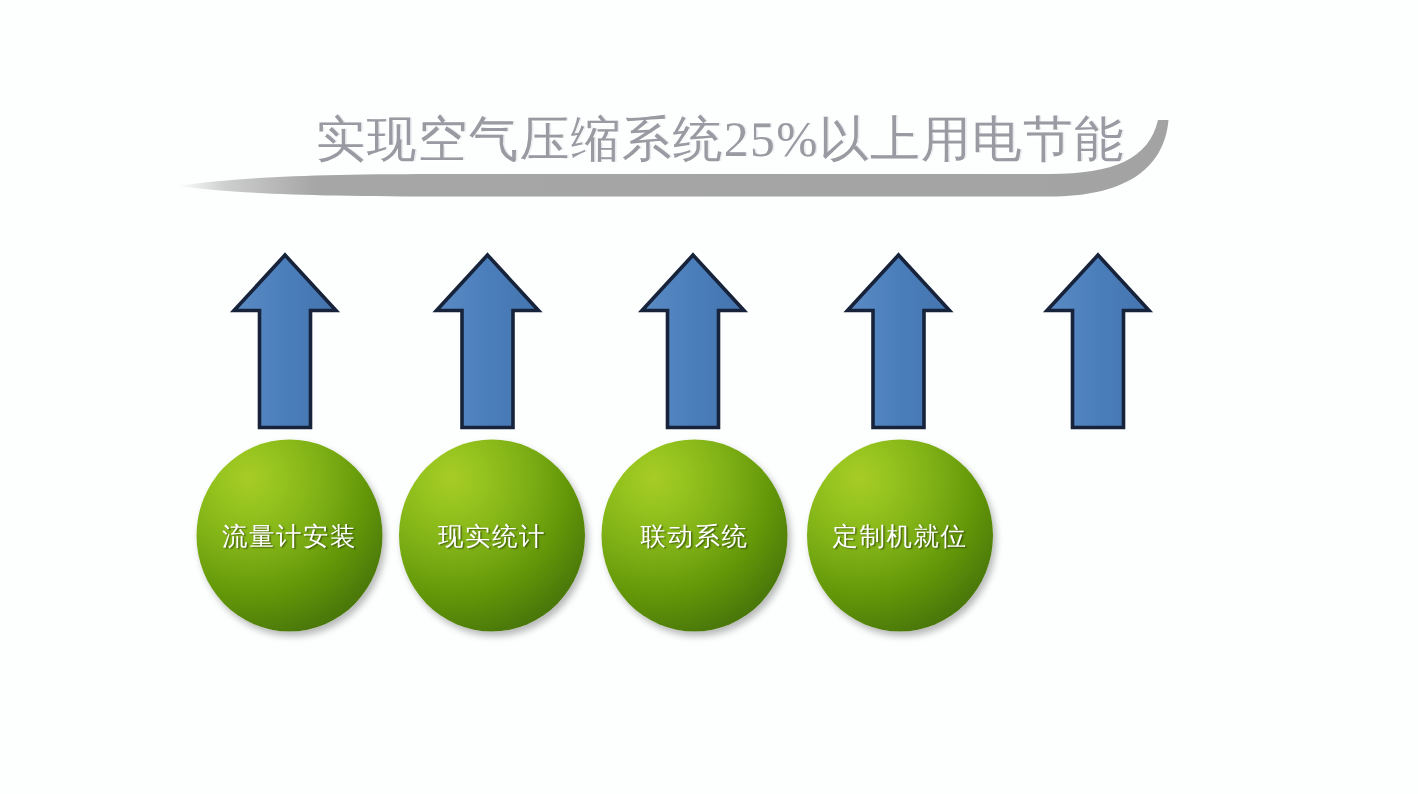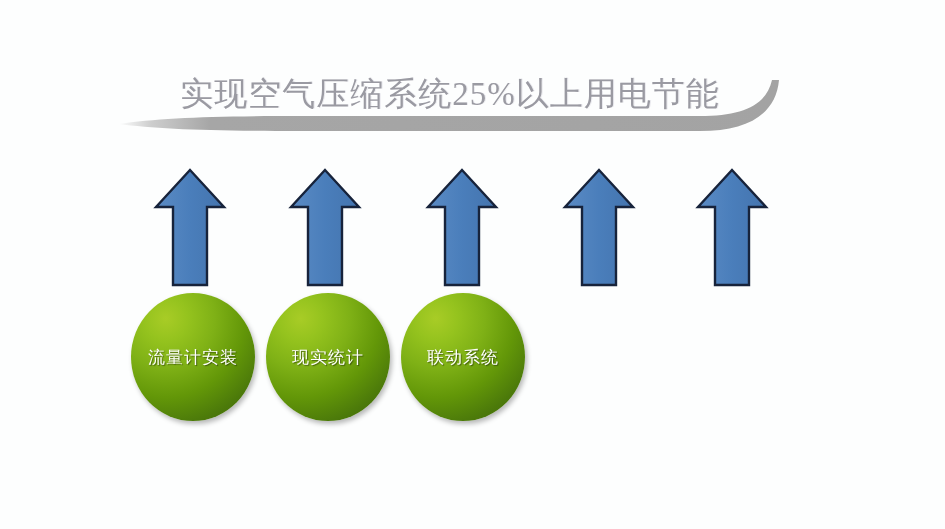--- a/index.html
+++ b/index.html
@@ -32,21 +32,21 @@
     top: 0;
     width: 945px;
     height: 120px;
     pointer-events: none;
   }
   #title-text {
     position: absolute;
     left: 150px;
     top: 44px;
     width: 600px;
-    text-align: center;
+    text-align: right;
     font-size: 33px;
     line-height: 44px;
     letter-spacing: 1px;
     color: #9a9aa2;
     font-weight: normal;
     white-space: nowrap;
     text-shadow: 0 1px 0 #ffffff, 1px 0 0 #e9e9ee;
     font-family: "Liberation Serif", "DejaVu Serif", serif;
   }
 
@@ -184,20 +184,23 @@
         <defs>
           <linearGradient id="ag4" x1="0" y1="0" x2="1" y2="0">
             <stop offset="0" stop-color="#5b8bc4"></stop>
             <stop offset="0.5" stop-color="#4a7ebb"></stop>
             <stop offset="1" stop-color="#4474ae"></stop>
           </linearGradient>
         </defs>
         <polygon points="64,5 98,42 81,42 81,120 47,120 47,42 30,42" fill="url(#ag4)" stroke="#17233b" stroke-width="2.4" stroke-linejoin="miter"></polygon>
       </svg>
     </div>
+    <div class="bubble">
+      <span class="bubble-label">定制机就位</span>
+    </div>
   </div>
 
   <div class="column" style="left:670px">
     <div class="arrow-wrap">
       <svg width="130" height="125" viewBox="0 0 130 125">
         <defs>
           <linearGradient id="ag5" x1="0" y1="0" x2="1" y2="0">
             <stop offset="0" stop-color="#5b8bc4"></stop>
             <stop offset="0.5" stop-color="#4a7ebb"></stop>
             <stop offset="1" stop-color="#4474ae"></stop>

